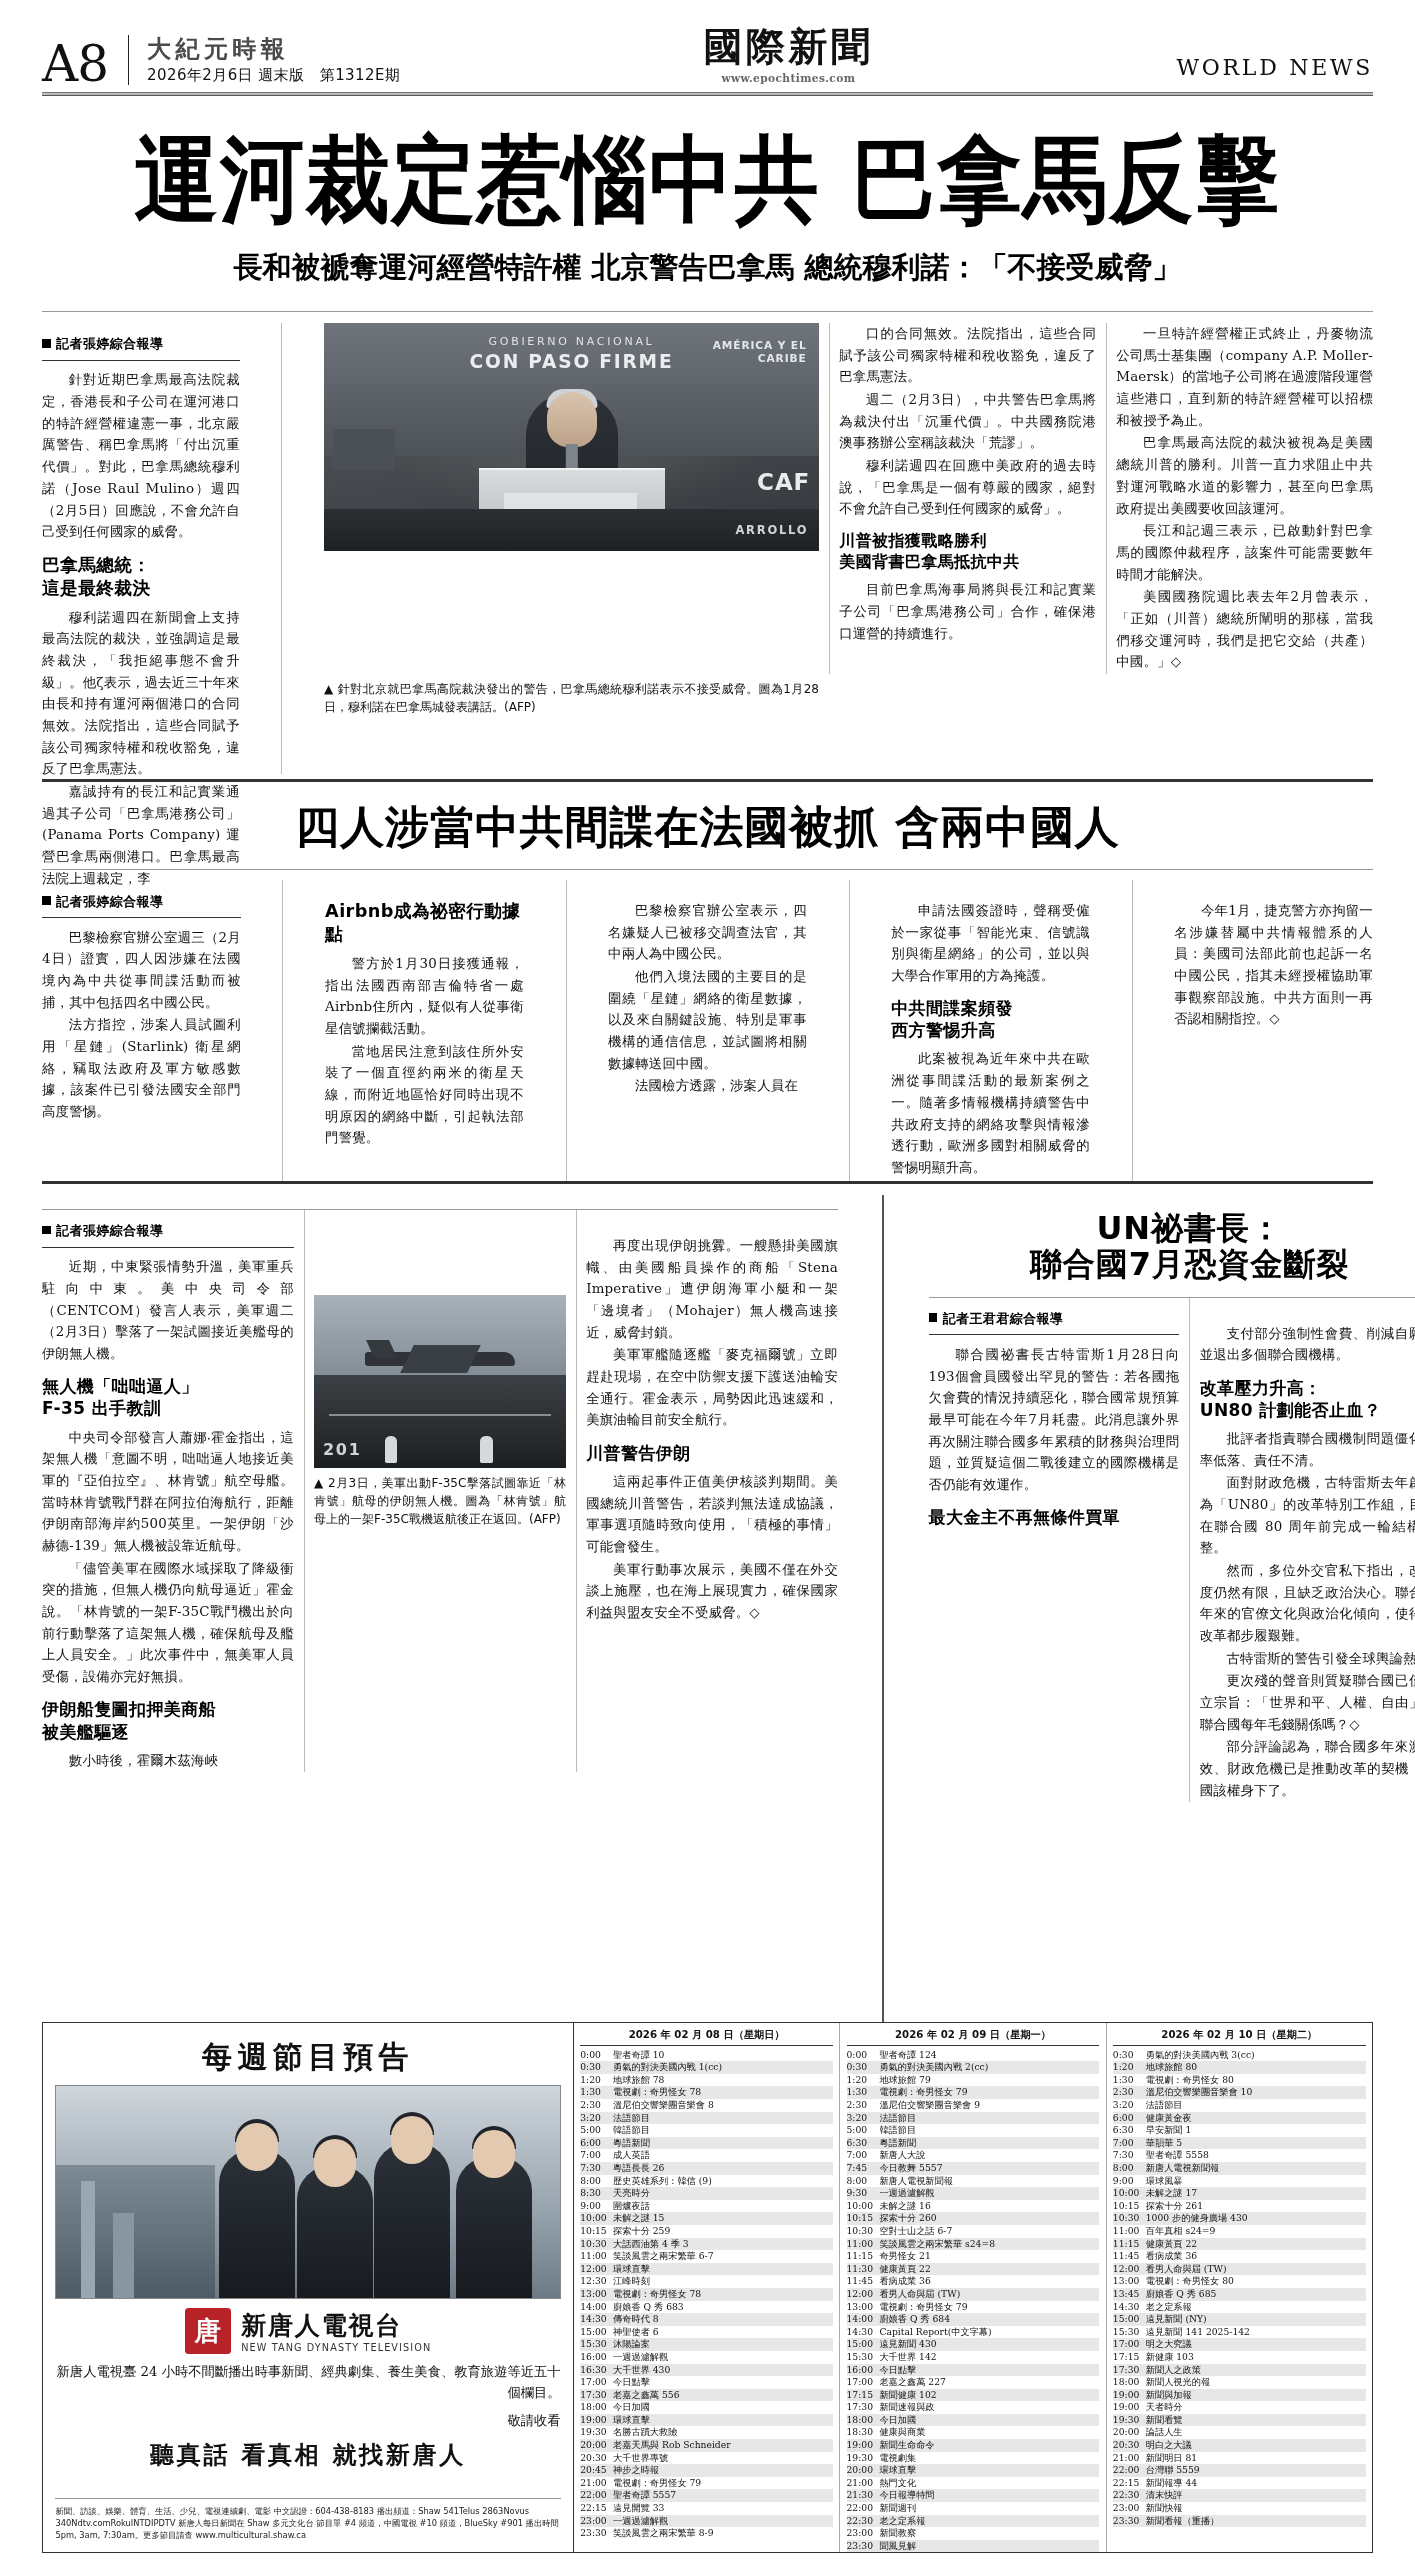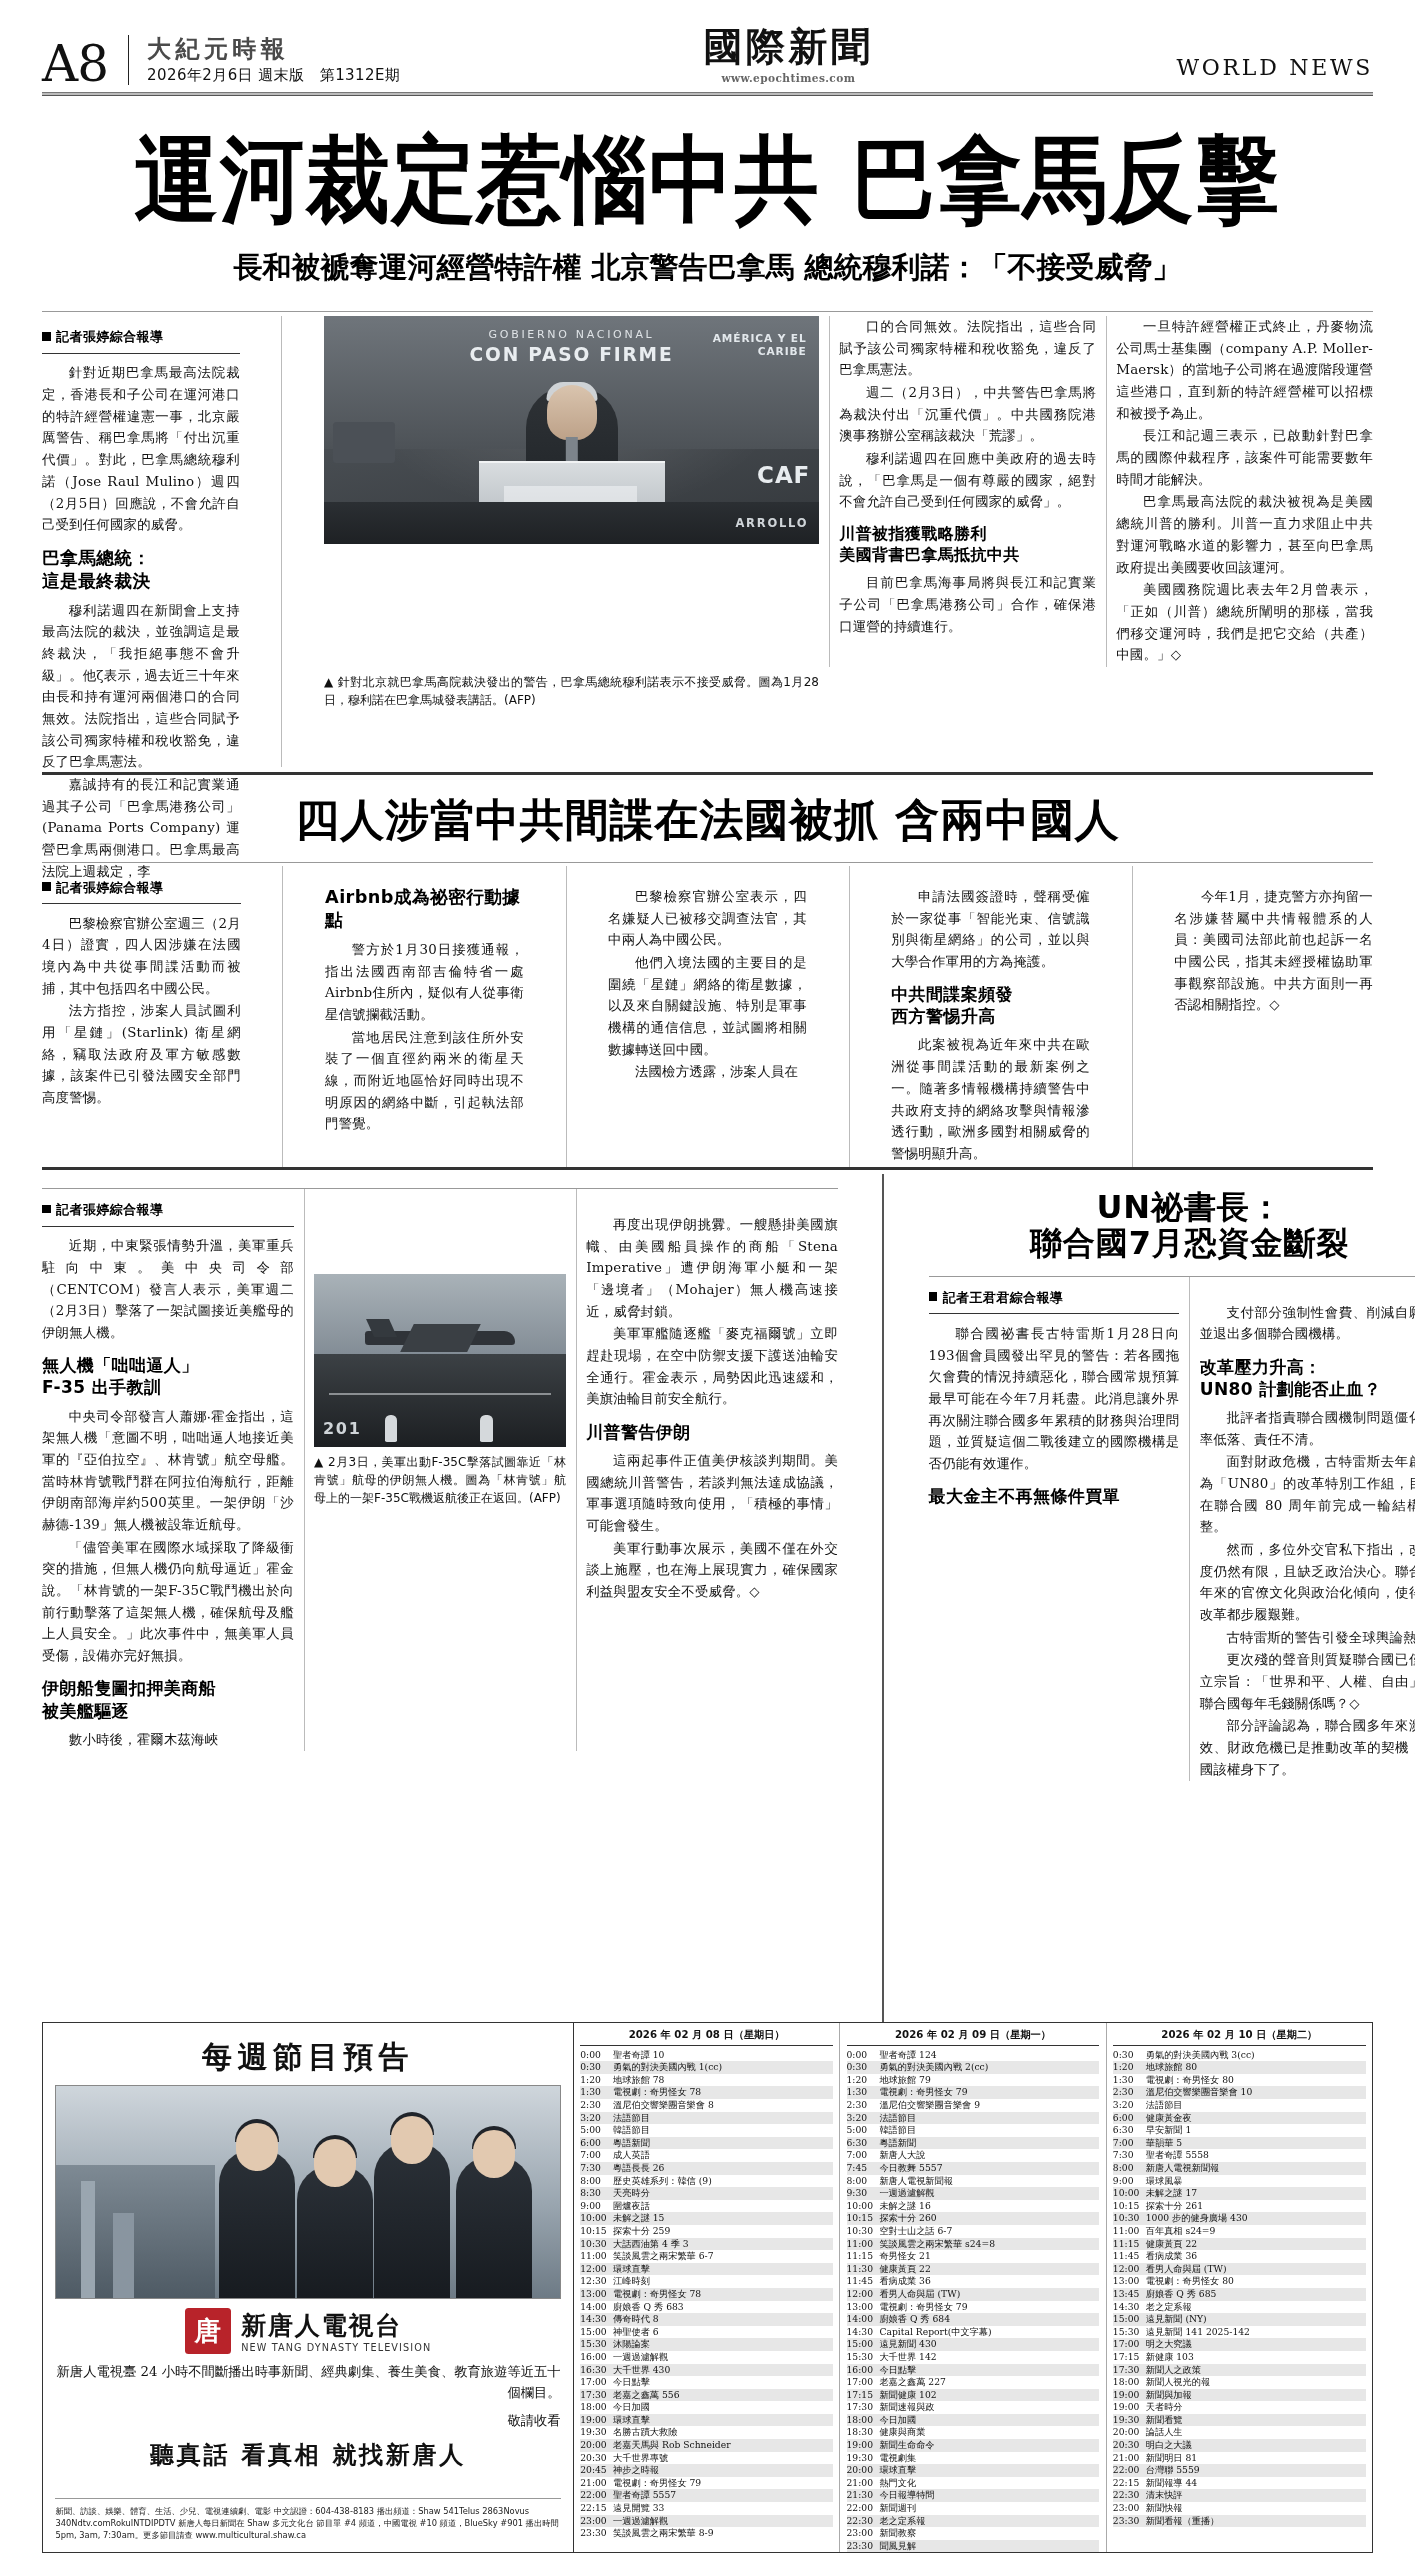--- a/index.html
+++ b/index.html
@@ -32,21 +32,21 @@
     margin-top:35px;color:#000;
     transform:scaleY(1.12);transform-origin:center top;
   }
   .lead-sub{
     text-align:center;font-family:"DejaVu Sans","Liberation Sans",sans-serif;
     font-weight:bold;font-size:29px;letter-spacing:0px;margin-top:32px;color:#000;
   }
   .rule-thin{height:0.9px;background:#999;margin-top:16px;}
 
   
-  .cols{display:flex;margin-top:4px;gap:32px;}
+  .cols{display:flex;margin-top:11px;gap:32px;}
   .col{box-sizing:border-box;}
   .vrule{width:0.9px;background:#bbb;margin:0 9.7px;flex:none;}
   .byline{font-family:"DejaVu Sans","Liberation Sans",sans-serif;font-size:13px;font-weight:bold;letter-spacing:0.4px;margin-top:12.4px;color:#000;}
   .byline .sq{display:inline-block;width:8.8px;height:8.8px;background:#000;margin-right:5.3px;vertical-align:0.9px;}
   .byline-rule{height:0.9px;background:#333;margin-top:6.2px;margin-bottom:8.8px;}
   .bodytext{
     font-family:"DejaVu Serif","Liberation Serif",serif;
     font-size:13.4px;line-height:1.62;text-align:justify;text-justify:inter-character;
     color:#111;letter-spacing:0.2px;
   }
@@ -208,22 +208,22 @@
 美國背書巴拿馬抵抗中共</div>
           <div class="bodytext">
             <p>目前巴拿馬海事局將與長江和記實業子公司「巴拿馬港務公司」合作，確保港口運營的持續進行。</p>
           </div>
         </div>
         <div class="vrule"></div>
 
         <div class="col" style="width:258px;">
           <div class="bodytext">
             <p>一旦特許經營權正式終止，丹麥物流公司馬士基集團（company A.P. Moller-Maersk）的當地子公司將在過渡階段運營這些港口，直到新的特許經營權可以招標和被授予為止。</p>
+            <p>巴拿馬最高法院的裁決被視為是美國總統川普的勝利。川普一直力求阻止中共對運河戰略水道的影響力，甚至向巴拿馬政府提出美國要收回該運河。</p>
             <p>長江和記週三表示，已啟動針對巴拿馬的國際仲裁程序，該案件可能需要數年時間才能解決。</p>
-            <p>巴拿馬最高法院的裁決被視為是美國總統川普的勝利。川普一直力求阻止中共對運河戰略水道的影響力，甚至向巴拿馬政府提出美國要收回該運河。</p>
             <p>美國國務院週比表去年2月曾表示，「正如（川普）總統所闡明的那樣，當我們移交運河時，我們是把它交給（共產）中國。」◇</p>
           </div>
         </div>
       </div>
 
       <div style="width:495px;">
         <div class="caption">▲ 針對北京就巴拿馬高院裁決發出的警告，巴拿馬總統穆利諾表示不接受威脅。圖為1月28日，穆利諾在巴拿馬城發表講話。(AFP)</div>
       </div>
     </div>
   </div>

